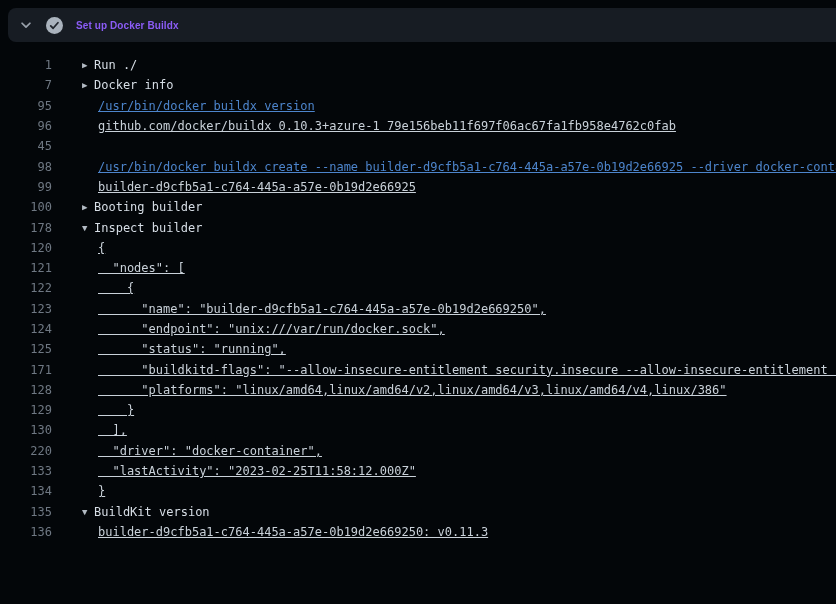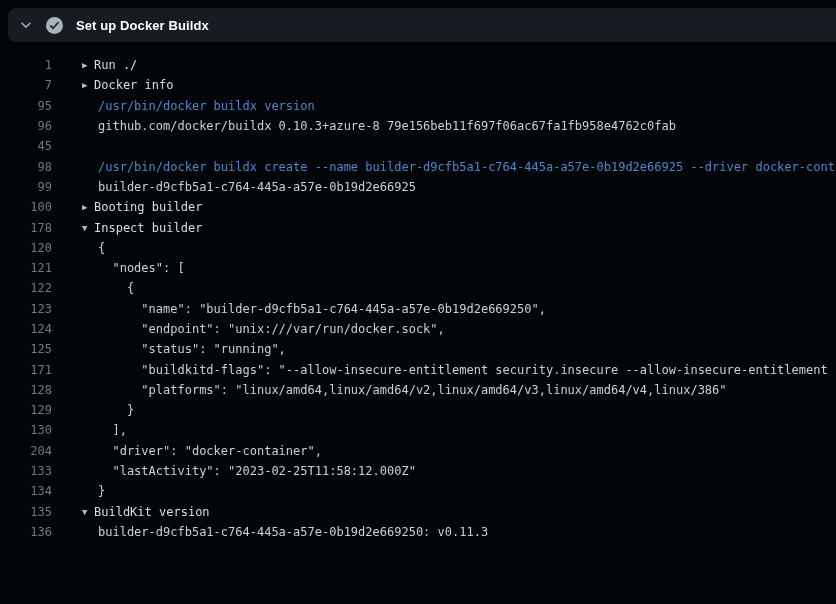--- a/index.html
+++ b/index.html
@@ -24,21 +24,21 @@
     color:#9aa2ac;margin-right:13px;
   }
   .check-circle{
     width:17px;height:17px;flex:0 0 auto;border-radius:50%;
     background:#aab3bd;
     display:flex;align-items:center;justify-content:center;
     margin-right:13px;
   }
   .step-title{
     font-family:"Liberation Sans","DejaVu Sans",sans-serif;
-    font-size:13px;font-weight:600;color:#ffffff;
+    font-size:10px;font-weight:600;color:#8b5cf6;
     letter-spacing:.1px;
   }
   .log{
     position:absolute;top:42px;left:0;right:0;bottom:0;
     padding-top:13px;
     font-size:12px;
     overflow:hidden;
   }
   .line{
     display:flex;align-items:center;height:20.3px;
@@ -46,21 +46,21 @@
   .num{
     flex:0 0 52px;text-align:right;
     color:#6f7883;white-space:pre;
     cursor:pointer;
   }
   .content{
     margin-left:30px;white-space:pre;color:#c9d1d9;
   }
   .line.group .content,.line.group-open .content{color:#d7dee6;cursor:pointer;}
   .line.command .content{color:#4d85cc;}
-  .line.output .content,.line.command .content{padding-left:16px;}
+  .line.output .content,.line.command .content{padding-left:16px;text-decoration:underline;}
   .marker{
     display:inline-block;width:12px;
     font-size:9px;color:#b2bac3;
     transform:translateY(-1px);
   }
 </style>
 </head>
 <body>
 
 <div class="step-header">
@@ -86,21 +86,21 @@
       <div class="line group">
         <span class="num">7</span>
         <span class="content"><span class="marker">▶</span><span>Docker info</span></span>
       </div>
       <div class="line command">
         <span class="num">95</span>
         <span class="content">/usr/bin/docker buildx version</span>
       </div>
       <div class="line output">
         <span class="num">96</span>
-        <span class="content">github.com/docker/buildx 0.10.3+azure-8 79e156beb11f697f06ac67fa1fb958e4762c0fab</span>
+        <span class="content">github.com/docker/buildx 0.10.3+azure-1 79e156beb11f697f06ac67fa1fb958e4762c0fab</span>
       </div>
       <div class="line group-open">
         <span class="num">45</span>
       </div>
       <div class="line command">
         <span class="num">98</span>
         <span class="content">/usr/bin/docker buildx create --name builder-d9cfb5a1-c764-445a-a57e-0b19d2e66925 --driver docker-container</span>
       </div>
       <div class="line output">
         <span class="num">99</span>
@@ -148,21 +148,21 @@
       </div>
       <div class="line output">
         <span class="num">129</span>
         <span class="content">    }</span>
       </div>
       <div class="line output">
         <span class="num">130</span>
         <span class="content">  ],</span>
       </div>
       <div class="line output">
-        <span class="num">204</span>
+        <span class="num">220</span>
         <span class="content">  "driver": "docker-container",</span>
       </div>
       <div class="line output">
         <span class="num">133</span>
         <span class="content">  "lastActivity": "2023-02-25T11:58:12.000Z"</span>
       </div>
       <div class="line output">
         <span class="num">134</span>
         <span class="content">}</span>
       </div>

